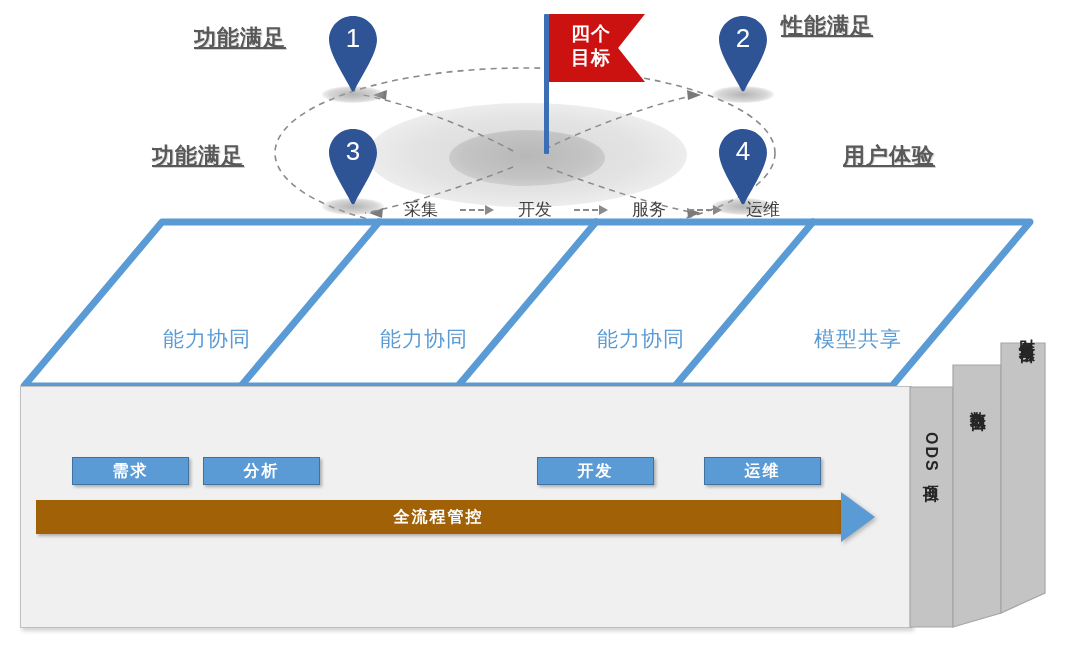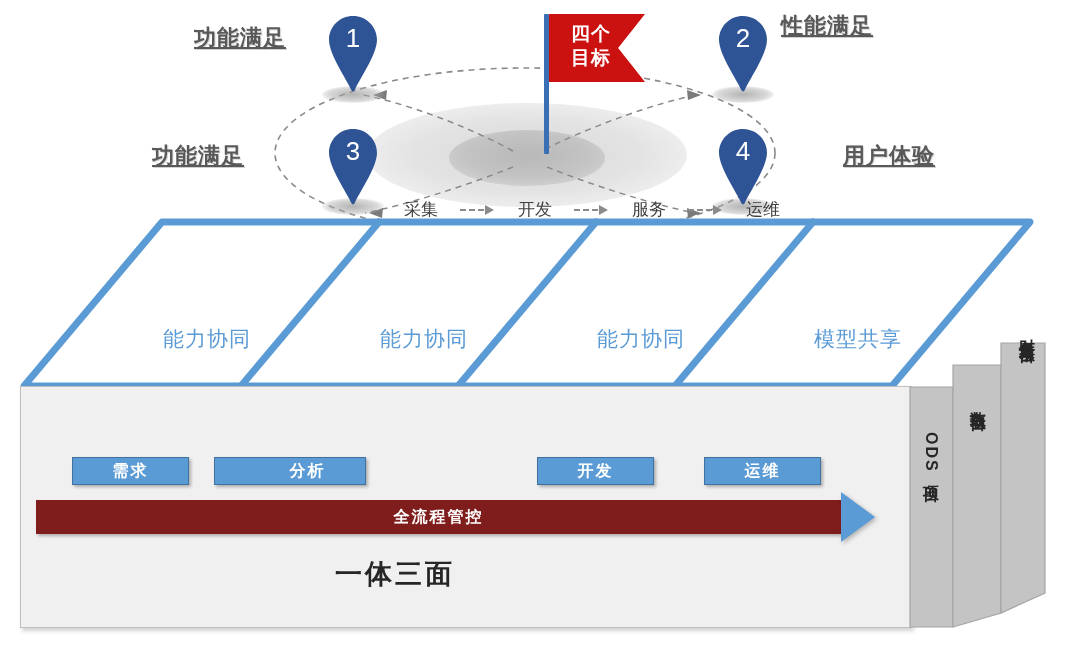--- a/index.html
+++ b/index.html
@@ -79,21 +79,21 @@
   }
   .side-label.lat{ text-orientation:mixed; }
 
   .btn{
     background:#5B9BD5;border:1px solid #41719C;
     color:#ffffff;font-size:16px;font-weight:bold;letter-spacing:2px;
     text-align:center;line-height:26px;height:26px;
     box-shadow:2px 2px 3px rgba(0,0,0,.28);
   }
   .arrow-bar{
-    height:34px;background:#7f1d1d;
+    height:34px;background:#a16207;
     color:#fff;font-size:16px;font-weight:bold;letter-spacing:2px;
     box-shadow:2px 2px 3px rgba(0,0,0,.28);
     display:flex;align-items:center;justify-content:center;
   }
   .arrow-head{
     width:0;height:0;
     border-left:34px solid #5B9BD5;
     border-top:25px solid transparent;
     border-bottom:25px solid transparent;
     filter:drop-shadow(2px 2px 2px rgba(0,0,0,.25));
@@ -214,24 +214,23 @@
   <svg style="left:905px;top:325px;width:145px;height:305px;" width="145" height="305" viewBox="0 0 145 305">
     <polygon points="5,62 48,62 48,302 5,302" fill="#C4C4C4" stroke="#A6A6A6" stroke-width="1.2"></polygon>
     <polygon points="48,40 96,40 96,288 48,302" fill="#C4C4C4" stroke="#A6A6A6" stroke-width="1.2"></polygon>
     <polygon points="96,18 140,18 140,268 96,288" fill="#C4C4C4" stroke="#A6A6A6" stroke-width="1.2"></polygon>
   </svg>
   <div class="side-label lat" style="left:920px;top:432px;">ODS项目</div>
   <div class="side-label" style="left:967px;top:398px;">数仓项目</div>
   <div class="side-label" style="left:1016px;top:326px;">财务集市项目</div>
 
   <div class="btn" style="left:36px;top:457px;width:115px;margin-left:36px;">需求</div>
-  <div class="btn" style="left:214px;top:457px;width:115px;padding-left:35px;">分析</div>
+  <div class="btn" style="left:203px;top:457px;width:115px;">分析</div>
   <div class="btn" style="left:537px;top:457px;width:115px;">开发</div>
   <div class="btn" style="left:704px;top:457px;width:115px;">运维</div>
 
   <div class="arrow-bar" style="left:36px;top:500px;width:805px;">
     <span>全流程管控</span>
   </div>
   <div class="arrow-head" style="left:841px;top:492px;"></div>
 
-  <div class="cube-title" style="left:335px;top:556px;">一体三面</div>
 
 </div>
 
 </body></html>

